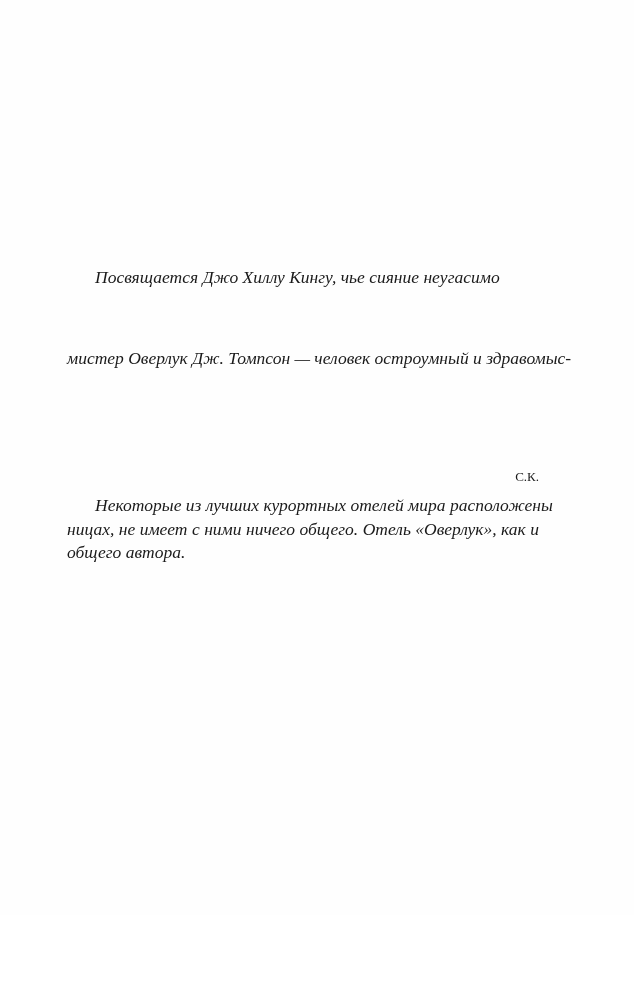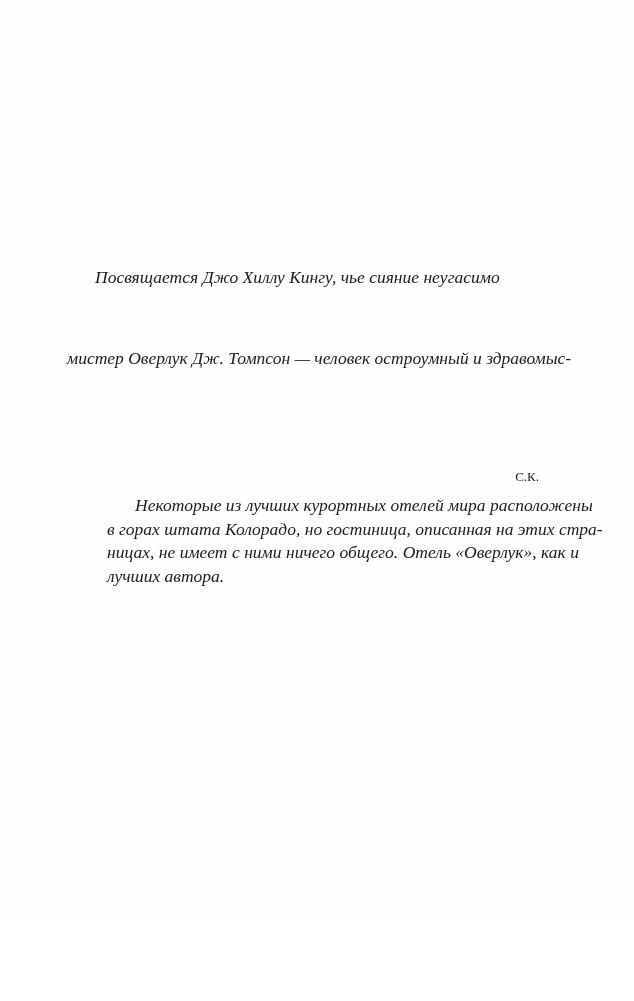--- a/index.html
+++ b/index.html
@@ -5,38 +5,37 @@
     html, body { margin: 0; padding: 0; background: #ffffff; }
     body { width: 634px; height: 1001px; position: relative; overflow: hidden;
       font-family: "Liberation Serif", "DejaVu Serif", serif; color: #1a1a1a; }
     .page { position: absolute; left: 0; top: 0; width: 634px; height: 915px; background: #fefefe; }
     .block { position: absolute; left: 67px; width: 472px; font-style: italic; font-size: 17.5px; line-height: 23.5px; }
     .line { display: block; white-space: nowrap; text-align: justify; text-align-last: justify; }
     .line.last { text-align-last: left; }
     .line.indent { padding-left: 28px; }
     .dedication { top: 266px; }
     .editor { top: 347px; }
-    .disclaimer { top: 494px; margin-left: 40px; }
+    .disclaimer { top: 494px; }
     .signature { position: absolute; top: 437px; right: 95px; font-style: normal; font-size: 13px; margin-top: 32px; }
   </style>
 </head>
 <body>
 
 <div class="page">
 
   <div class="block dedication">
     <span class="line indent last">Посвящается Джо Хиллу Кингу, чье сияние неугасимо</span>
   </div>
 
   <div class="block editor">
     <span class="line">мистер Оверлук Дж. Томпсон — человек остроумный и здравомыс-</span>
   </div>
 
   <div class="signature">С.К.</div>
 
   <div class="block disclaimer">
     <span class="line indent">Некоторые из лучших курортных отелей мира расположены</span>
-    <span class="line">в горах штата Колорадо, но гостиница, описанная на этих стра-</span>
     <span class="line">ницах, не имеет с ними ничего общего. Отель «Оверлук», как и</span>
-    <span class="line last">лучших автора.</span>
+    <span class="line last">общего автора.</span>
   </div>
 
 </div>
 
 </body></html>

